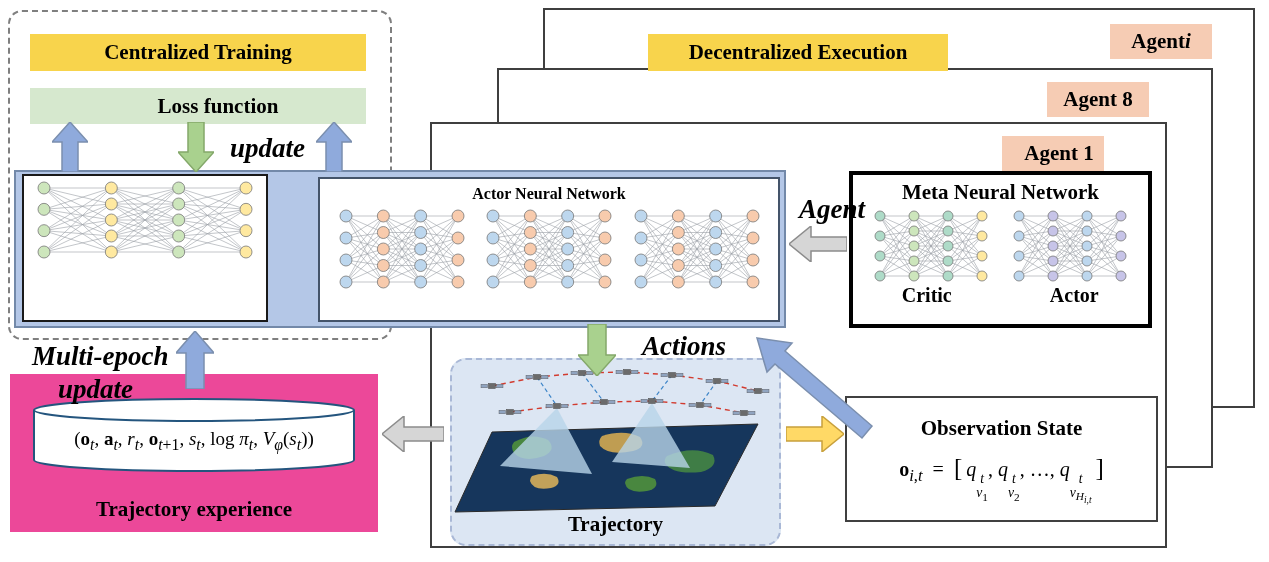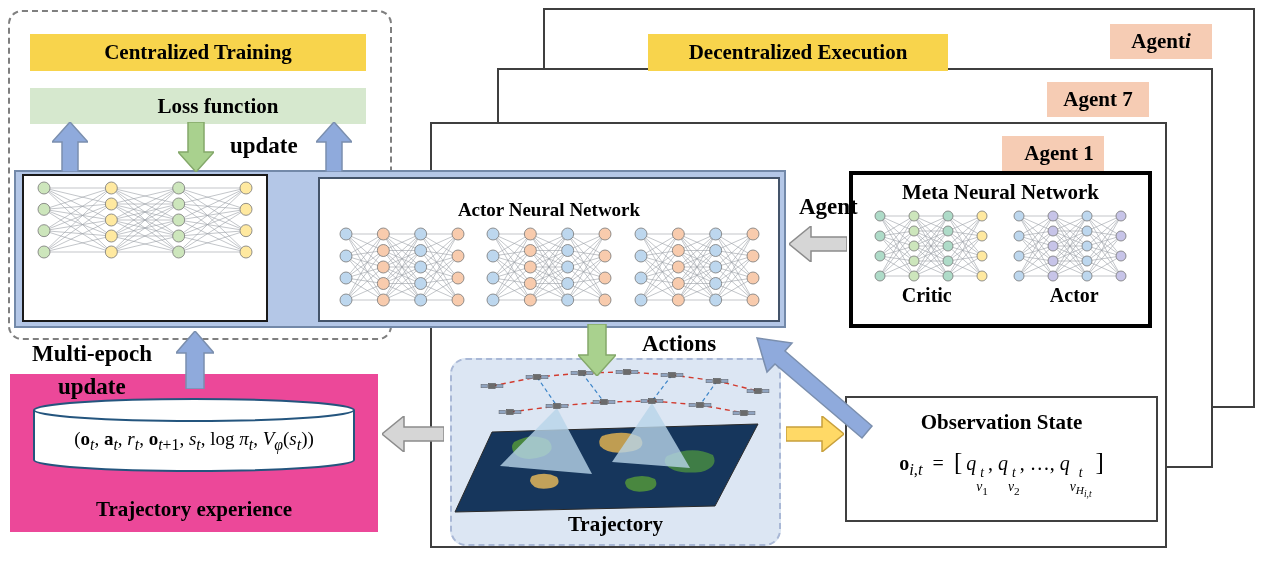--- a/index.html
+++ b/index.html
@@ -7,41 +7,41 @@
   body { font-family:"Liberation Serif", serif; color:#000; }
   .stage { position:relative; width:1269px; height:562px; background:#fff; overflow:hidden; }
   .abs { position:absolute; }
   .panel { position:absolute; background:#fff; border:2px solid #3f3f3f; }
   .tag { position:absolute; display:flex; align-items:center; justify-content:center;
          font-weight:bold; font-size:21px; }
   .dashedbox { position:absolute; border:2px dashed #7f7f7f; border-radius:14px; }
   .band { position:absolute; border:2px solid #7389A9; }
   .nnbox { position:absolute; background:#fff; }
   .boxtitle { font-weight:bold; text-align:center; font-size:20px; line-height:1.15; }
-  .lbl { position:absolute; font-weight:bold; font-size:23px; white-space:nowrap; }
+  .lbl { position:absolute; font-weight:bold; font-size:27px; white-space:nowrap;font-style:italic; }
   .netrow { display:flex; justify-content:space-evenly; align-items:center; }
   .formula { text-align:center; }
   .ss { display:inline-flex; flex-direction:column; justify-content:center;
         vertical-align:-0.5em; font-size:0.68em; line-height:1.0; }
   .ss > sup, .ss > sub { display:block; position:static; font-size:1em; }
   .br { font-size:1.25em; }
   .envtitle, .caption { position:absolute; left:0; right:0; text-align:center;
         font-weight:bold; font-size:21px; }
 </style>
 </head>
 <body>
 
 <div class="stage">
 
   <div class="panel" style="left:543px;top:8px;width:712px;height:400px;z-index:1"></div>
   <div class="panel" style="left:497px;top:68px;width:716px;height:400px;z-index:2"></div>
   <div class="panel" style="left:430px;top:122px;width:737px;height:426px;z-index:3"></div>
 
   <div class="tag" style="left: 1110px; top: 24px; width: 102px; height: 35px; z-index: 4; background-color: rgb(246, 204, 180);">Agent <i>i</i></div>
-  <div class="tag" style="left: 1047px; top: 82px; width: 102px; height: 35px; z-index: 4; background-color: rgb(246, 204, 180);">Agent 7</div>
+  <div class="tag" style="left: 1047px; top: 82px; width: 102px; height: 35px; z-index: 4; background-color: rgb(246, 204, 180);">Agent 8</div>
   <div class="tag" style="left: 1002px; top: 136px; width: 102px; height: 35px; z-index: 4; background-color: rgb(246, 204, 180); padding-left: 12px;">Agent 1</div>
 
   <div class="tag" style="left: 648px; top: 34px; width: 300px; height: 37px; z-index: 4; background-color: rgb(248, 212, 76);">Decentralized Execution</div>
 
   <div class="dashedbox" style="left:8px;top:10px;width:384px;height:330px;z-index:4"></div>
 
   <div class="tag" style="left: 30px; top: 34px; width: 336px; height: 37px; z-index: 6; background-color: rgb(248, 212, 76);">Centralized Training</div>
 
   <div class="tag" style="left: 30px; top: 88px; width: 336px; height: 36px; z-index: 6; background-color: rgb(214, 232, 206); padding-left: 40px;">Loss function</div>
 
@@ -140,21 +140,21 @@
         <circle cx="144.66666666666666" cy="56" r="6" fill="#CDE6BC" stroke="#777" stroke-width="0.8"></circle>
         <circle cx="144.66666666666666" cy="72" r="6" fill="#CDE6BC" stroke="#777" stroke-width="0.8"></circle>
         <circle cx="212" cy="8" r="6" fill="#FFE9A0" stroke="#777" stroke-width="0.8"></circle>
         <circle cx="212" cy="29.333333333333332" r="6" fill="#FFE9A0" stroke="#777" stroke-width="0.8"></circle>
         <circle cx="212" cy="50.666666666666664" r="6" fill="#FFE9A0" stroke="#777" stroke-width="0.8"></circle>
         <circle cx="212" cy="72" r="6" fill="#FFE9A0" stroke="#777" stroke-width="0.8"></circle>
       </svg>
   </div>
 
   <div class="nnbox" style="left:318px;top:177px;width:462px;height:145px;border:2.5px solid #44546A;z-index:6">
-    <div class="boxtitle" style="font-size:19px;margin-top:20px">Actor Neural Network</div>
+    <div class="boxtitle" style="font-size:16px;margin-top:6px">Actor Neural Network</div>
     <div class="netrow" style="margin-top:5px">
       <svg width="132" height="82">
           <line x1="10" y1="8" x2="47.333333333333336" y2="8" stroke="#9aa0a6" stroke-width="0.6"></line>
           <line x1="10" y1="8" x2="47.333333333333336" y2="24.5" stroke="#9aa0a6" stroke-width="0.6"></line>
           <line x1="10" y1="8" x2="47.333333333333336" y2="41" stroke="#9aa0a6" stroke-width="0.6"></line>
           <line x1="10" y1="8" x2="47.333333333333336" y2="57.5" stroke="#9aa0a6" stroke-width="0.6"></line>
           <line x1="10" y1="8" x2="47.333333333333336" y2="74" stroke="#9aa0a6" stroke-width="0.6"></line>
           <line x1="10" y1="30" x2="47.333333333333336" y2="8" stroke="#9aa0a6" stroke-width="0.6"></line>
           <line x1="10" y1="30" x2="47.333333333333336" y2="24.5" stroke="#9aa0a6" stroke-width="0.6"></line>
           <line x1="10" y1="30" x2="47.333333333333336" y2="41" stroke="#9aa0a6" stroke-width="0.6"></line>
@@ -639,21 +639,21 @@
         <use href="#sat" x="292" y="49"></use>
     </svg>
     <div class="envtitle" style="bottom:7px">Trajectory</div>
   </div>
 
   <svg class="abs" style="left:786px;top:416px;z-index:7" width="58" height="36">
     <polygon points="58,18 36,0 36,11 0,11 0,25 36,25 36,36" stroke="#c8a03c" stroke-width="1.5" fill="#FFD966"></polygon>
   </svg>
 
   <div class="nnbox" style="left:845px;top:396px;width:313px;height:126px;border:2px solid #404040;z-index:5">
-    <div class="boxtitle" style="font-size:21px;margin-top:12px">Observation State</div>
+    <div class="boxtitle" style="font-size:21px;margin-top:18px">Observation State</div>
     <div class="formula" style="font-size:20px;margin-top:14px"><b>o</b><sub><i>i</i>,<i>t</i></sub> &nbsp;=&nbsp; <span class="br">[</span> <i>q</i><span class="ss">
           <sup><i>t</i></sup>
           <sub><i>v</i><sub>1</sub></sub>
         </span>, <i>q</i><span class="ss">
           <sup><i>t</i></sup>
           <sub><i>v</i><sub>2</sub></sub>
         </span>, …, <i>q</i><span class="ss">
           <sup><i>t</i></sup>
           <sub><i>v</i><sub><i>H</i><sub><i>i</i>,<i>t</i></sub></sub></sub>
         </span> <span class="br">]</span></div>

